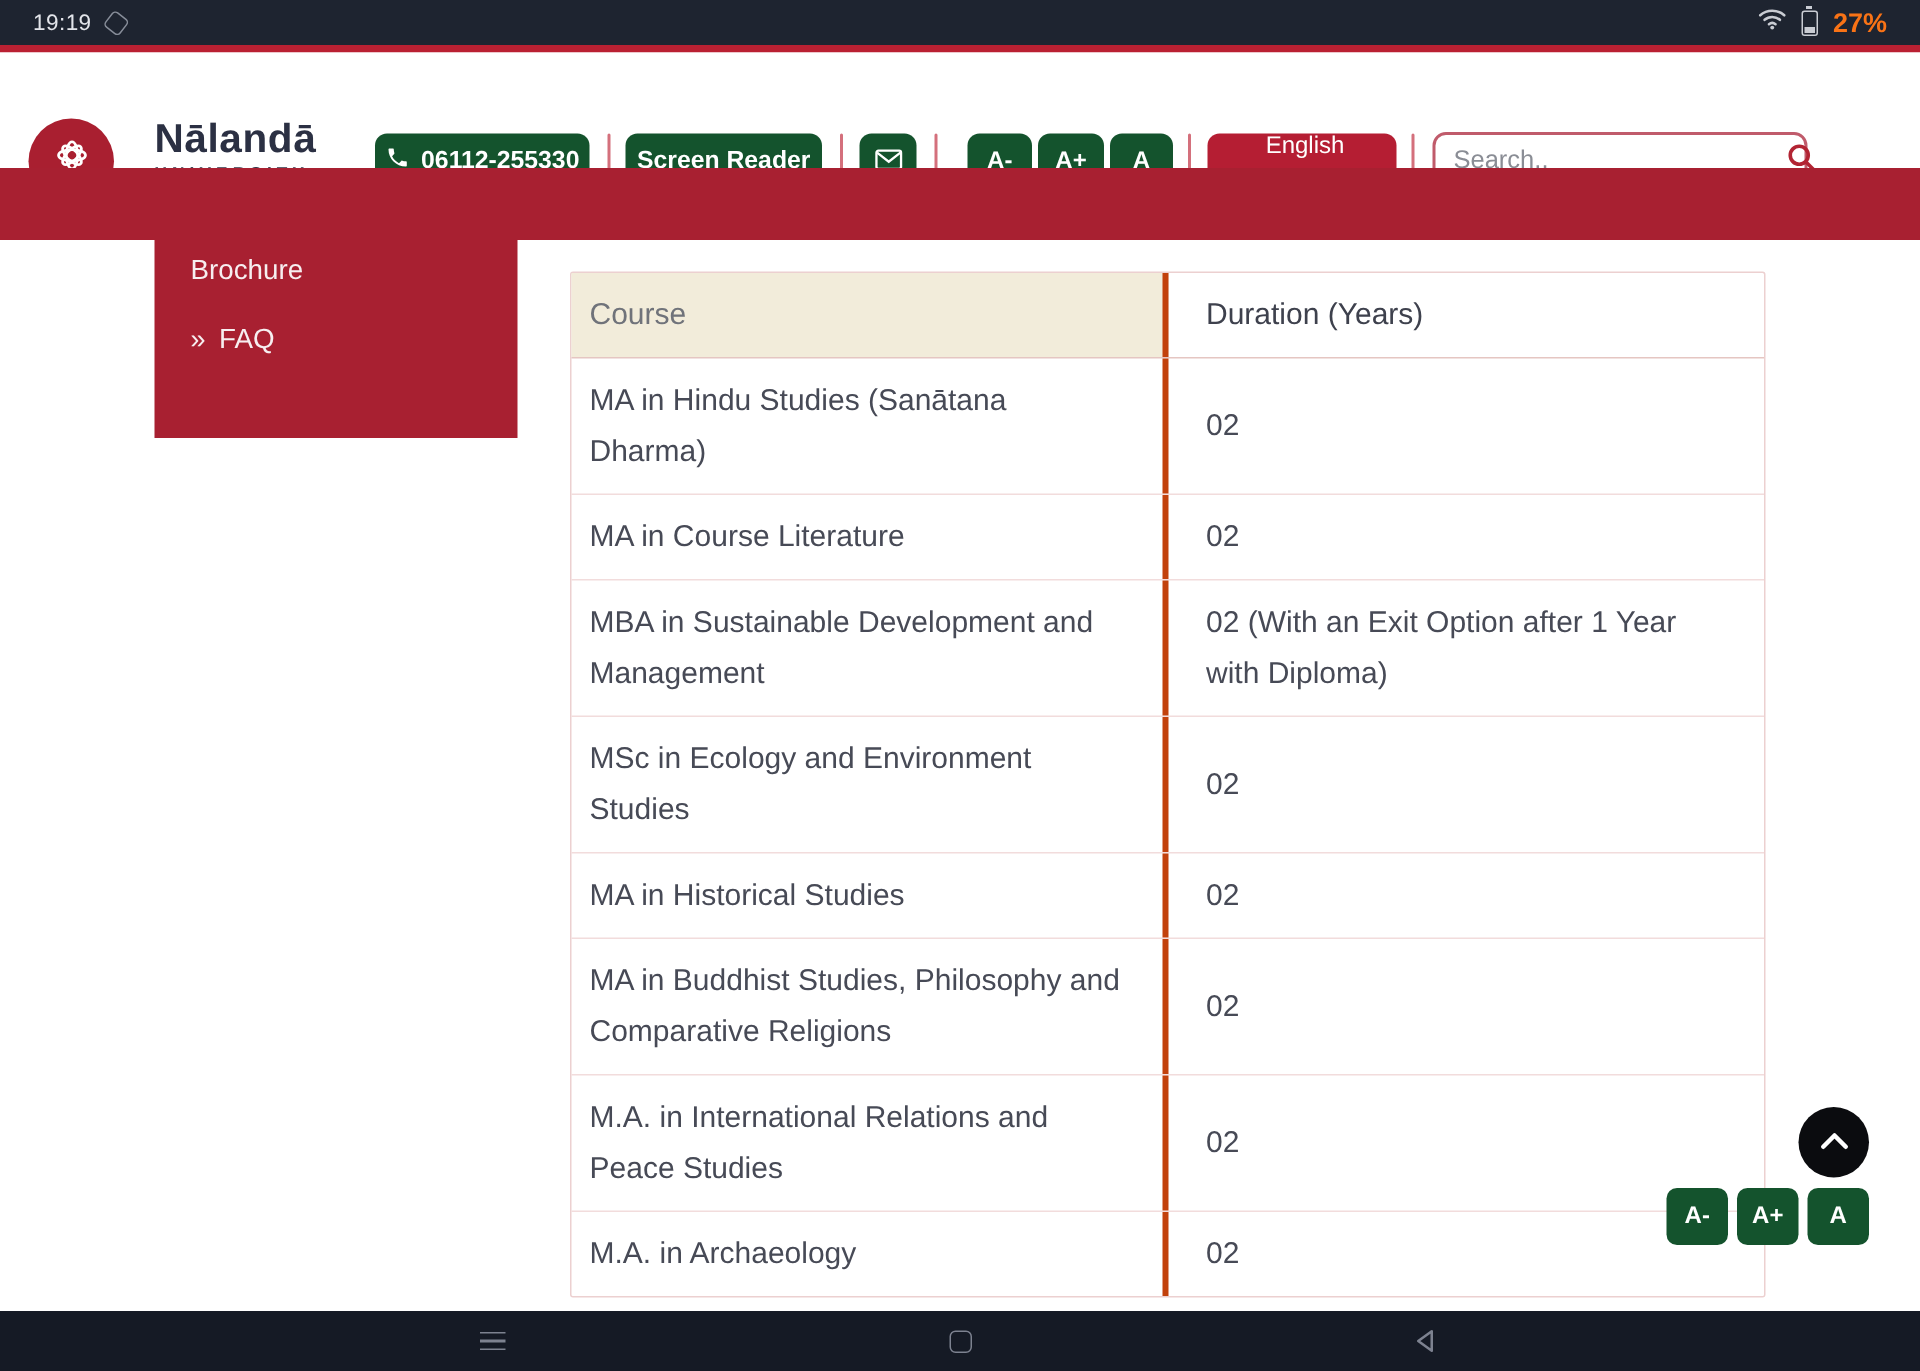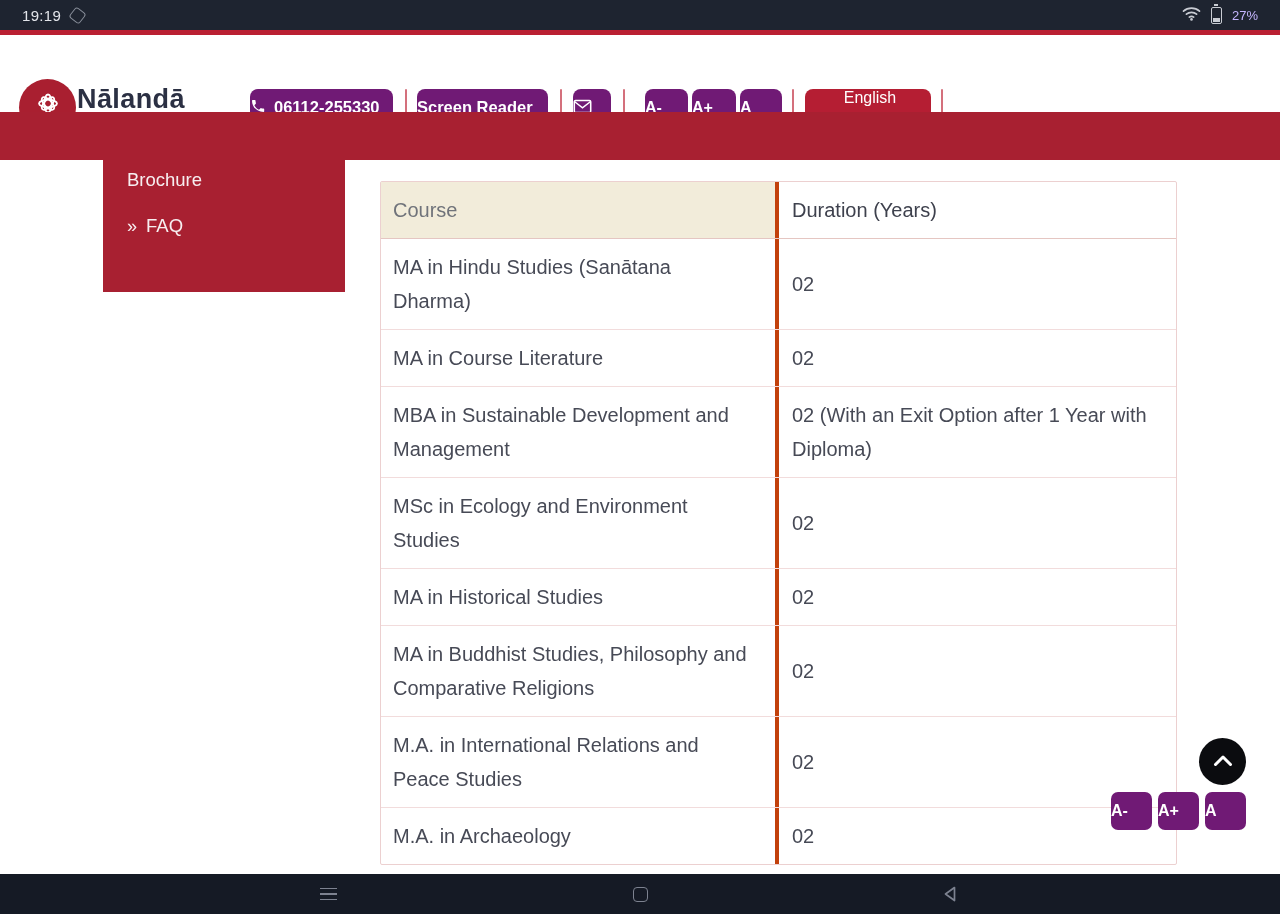--- a/index.html
+++ b/index.html
@@ -5,37 +5,37 @@
   * { margin:0; padding:0; box-sizing:border-box; }
   body { background:#555; font-family:"Liberation Sans","DejaVu Sans",sans-serif; }
   .screen{ position:relative; width:1280px; height:914px; background:#ffffff; overflow:hidden; margin:0 auto; }
 
   
   .status-bar{ position:absolute; left:0; top:0; width:1280px; height:30px; background:#1e2430;
     display:flex; align-items:center; justify-content:space-between; padding:0 22px; }
   .status-left, .status-right{ display:flex; align-items:center; gap:10px; }
   .status-time{ color:#e3e5ea; font-size:15px; letter-spacing:.3px; }
   .rotate-icon{ width:13px; height:13px; border:1.6px solid #9aa0ac; border-radius:3px; transform:rotate(38deg); opacity:.85;}
-  .status-pct{ color:#c4b5fd; font-size:13px; }
+  .status-pct{ color:#f97316; font-size:18px;font-weight:bold; }
   .battery{ position:relative; width:11px; height:17px; border:1.5px solid #c9ccd3; border-radius:2px; }
   .battery:before{ content:""; position:absolute; top:-4px; left:2px; width:4px; height:2.5px; background:#c9ccd3; }
   .battery:after{ content:""; position:absolute; bottom:1px; left:1px; right:1px; height:4px; background:#c9ccd3; }
 
   .status-red-line{ position:absolute; left:0; top:30px; width:1280px; height:5px; background:#ba2032; }
 
   
   .site-header{ position:absolute; left:0; top:35px; width:1280px; height:77px; background:#ffffff; }
-  .logo{ position:absolute; left:19px; top:44px; display:flex; align-items:center; gap:1px; cursor:pointer;}
+  .logo{ position:absolute; left:19px; top:44px; display:flex; gap:27px; cursor:pointer;}
   .logo-circle{ width:57px; height:57px; border-radius:50%; background:#a91f30; display:flex; align-items:center; justify-content:center; }
   .logo-text{ display:flex; flex-direction:column; line-height:1; }
   .logo-title{ font-size:27px; font-weight:700; color:#2b3043; letter-spacing:.4px; }
   .logo-sub{ font-size:11.5px; font-weight:700; color:#2b3043; letter-spacing:3.4px; margin-top:5px; }
 
-  .rbtn{ background:#701a75; color:#fff; border:none; border-radius:8px; font-family:inherit;
-    display:flex; align-items:center; gap:8px; cursor:pointer; }
+  .rbtn{ background:#14532d; color:#fff; border:none; border-radius:8px; font-family:inherit;
+    display:flex; align-items:center; justify-content:center; gap:8px; cursor:pointer; }
   .phone-btn{ position:absolute; left:250px; top:54px; width:143px; height:37px; font-size:16.5px; font-weight:600; }
   .sr-btn{ position:absolute; left:417px; top:54px; width:131px; height:37px; font-size:16.5px; font-weight:600; }
   .mail-btn{ position:absolute; left:573px; top:54px; width:38px; height:37px; }
   .fbtn{ font-size:16px; font-weight:700; }
   .fbtn-dec{ position:absolute; left:645px; top:54px; width:43px; height:37px; }
   .fbtn-inc{ position:absolute; left:692px; top:54px; width:44px; height:37px; }
   .fbtn-res{ position:absolute; left:740px; top:54px; width:42px; height:37px; }
 
   .vdiv{ position:absolute; top:54px; width:2px; height:37px; background:#d4707c; border-radius:1px; }
   .d1{ left:405px; } .d2{ left:560px; } .d3{ left:623px; } .d4{ left:792px; } .d5{ left:941px; }
@@ -55,21 +55,21 @@
   .sidebar-item.brochure{ margin-top:0; }
   .sidebar-item.faq{ margin-top:24px; display:flex; align-items:center; gap:9px; }
   .faq-chevrons{ font-size:18px; color:#f7eef0; }
 
   
   .course-table{ position:absolute; left:380px; top:181px; width:797px; border:1px solid #ecd0d0; border-radius:2px; background:#fff; }
   .trow{ display:flex; border-top:1px solid #f2dcdc; }
   .trow:first-child{ border-top:none; }
   .tcell{ display:flex; align-items:center; font-size:20px; line-height:34px; color:#474a56; padding:11px 24px 11px 12px; min-height:56px; }
   .tcell.c1{ width:398px; border-right:4px solid #c2410c; }
-  .tcell.c2{ flex:1; padding-left:13px; }
+  .tcell.c2{ flex:1; padding-left:25px; }
   .trow.thead{ border-top:none; border-bottom:1px solid #e5c6c2; }
   .trow.thead .c1{ background:#f2ecda; color:#70737a; }
   .trow.thead .c2{ color:#3e414d; }
 
   
   .scroll-top{ position:absolute; left:1199px; top:738px; width:47px; height:47px; border-radius:50%;
     background:#0b0c0f; border:none; display:flex; align-items:center; justify-content:center; cursor:pointer; }
   .float-fonts{ position:absolute; left:1111px; top:792px; display:flex; gap:6px; }
   .float-fonts .rbtn{ width:41px; height:38px; border-radius:7px; font-size:16px; font-weight:700; }
 
@@ -158,20 +158,29 @@
     <div class="lang-select">
       <span>English</span>
       <span>
         <svg width="12" height="8" viewBox="0 0 12 8" fill="none" stroke="#e6a9b2" stroke-width="1.8" stroke-linecap="round">
           <path d="M1.5 1.5 L6 6 L10.5 1.5"></path>
         </svg>
       </span>
     </div>
     <span class="vdiv d5"></span>
 
+    <div class="search-box">
+      <input type="text" placeholder="Search.." style="">
+      <span>
+        <svg width="22" height="22" viewBox="0 0 22 22" fill="none" stroke="#b22433" stroke-width="2.4" stroke-linecap="round">
+          <circle cx="9.5" cy="9.5" r="6"></circle>
+          <line x1="14" y1="14" x2="19" y2="19"></line>
+        </svg>
+      </span>
+    </div>
   </header>
 
   <div class="nav-bar"></div>
 
   <aside class="sidebar">
     <div class="sidebar-item brochure">
       <span>Brochure</span>
     </div>
     <div class="sidebar-item faq">
       <span class="faq-chevrons">»</span>

